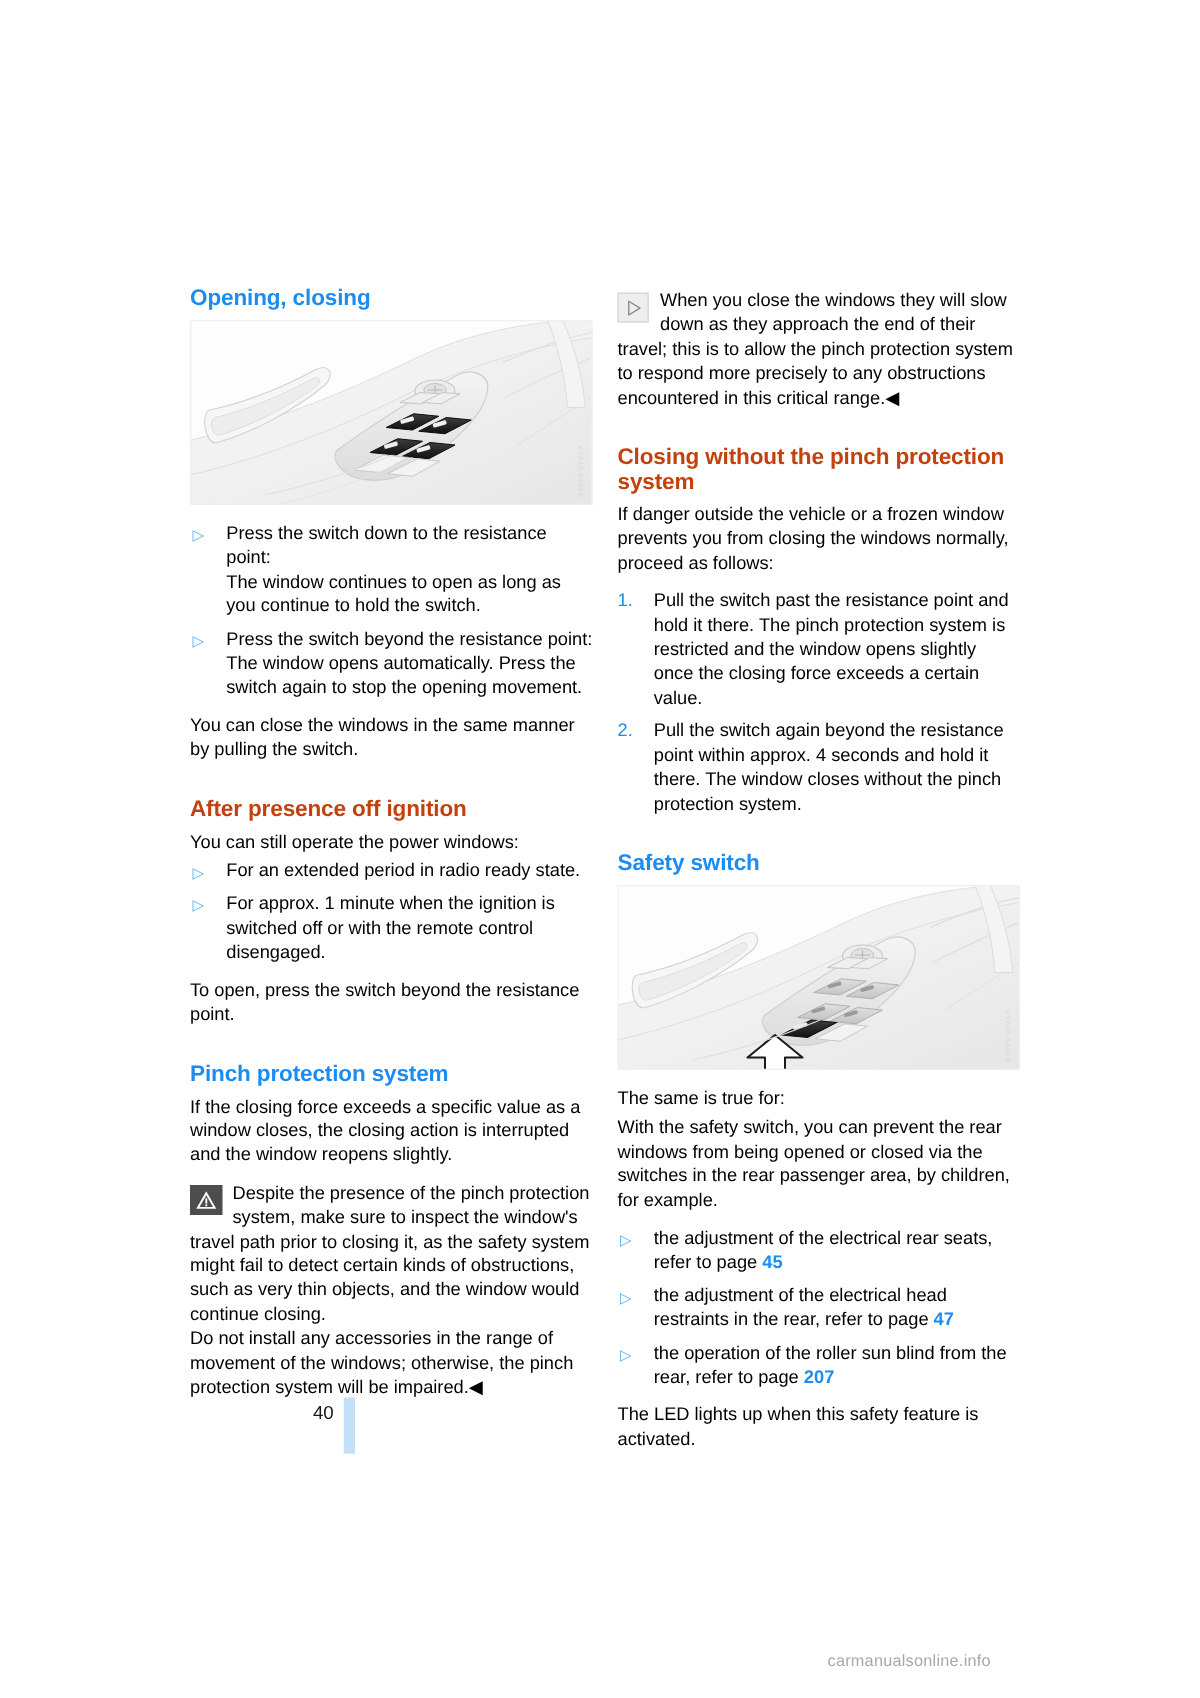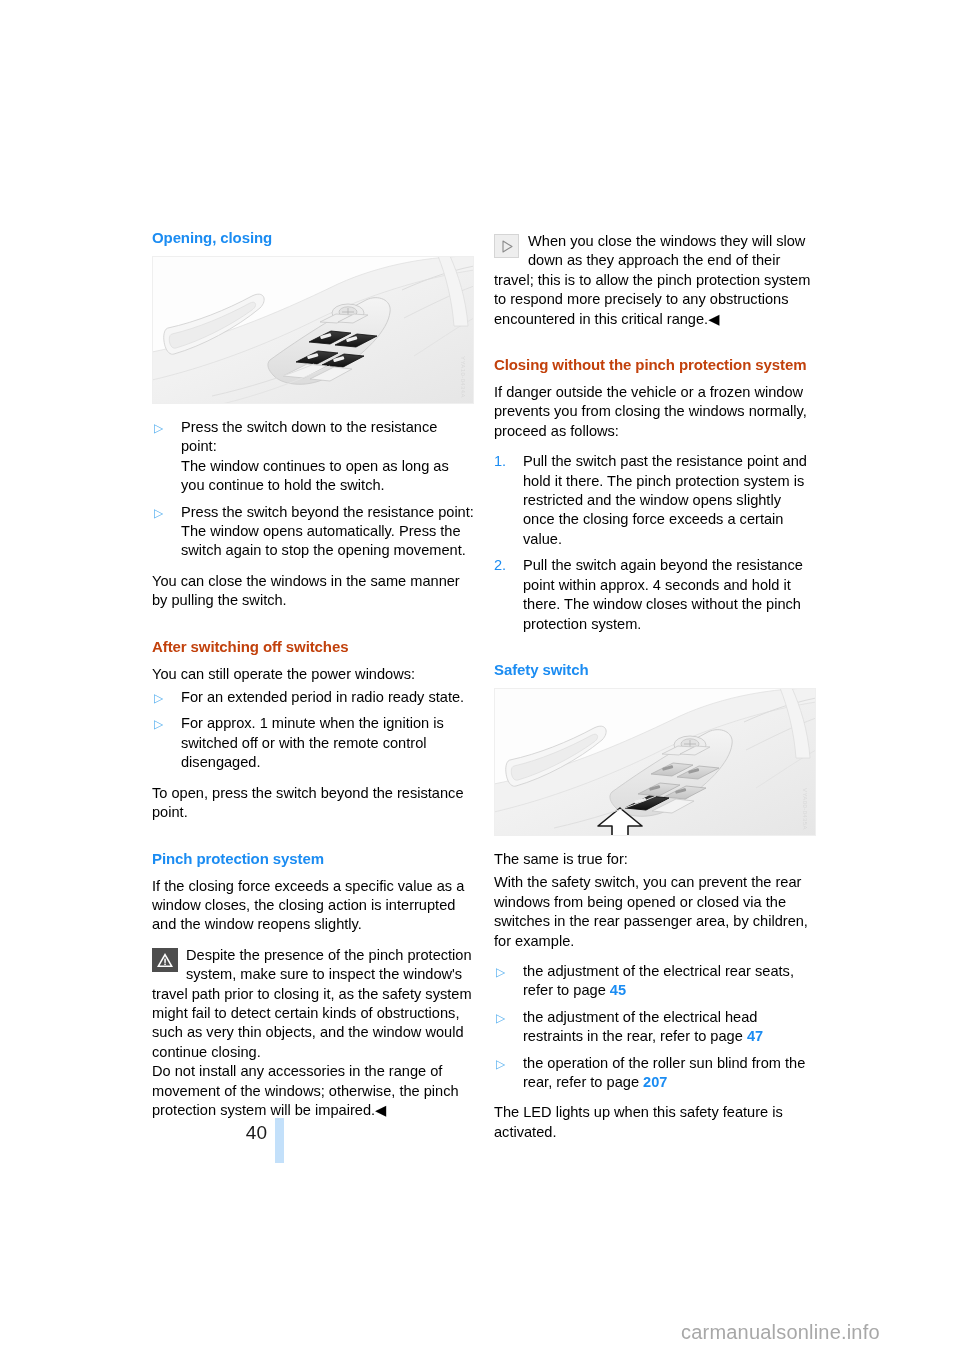--- a/index.html
+++ b/index.html
@@ -29,21 +29,21 @@
     top: 228px;
     width: 322px;
     font-size: 14.6px;
     line-height: 19.4px;
   }
   .col-left  { left: 152px; }
   .col-right { left: 494px; }
 
   h2.sect {
     color: #1b8cf2;
-    font-size: 15px;
+    font-size: 18px;
     font-weight: bold;
     margin: 0 0 8px 0;
     line-height: 20px;
     letter-spacing: -0.1px;
   }
   h2.sect.lighter { color: #c2410c; }
   h2.sect.spaced { margin-top: 26px; }
 
   p.body {
     margin: 4px 0 11px 0;
@@ -147,37 +147,37 @@
 
   .pageref { color: #1b8cf2; font-weight: bold; }
 
   
   .folio {
     position: absolute;
     left: 205px;
     top: 1122px;
     width: 62px;
     text-align: right;
-    font-size: 19px;
+    font-size: 15px;
     color: #1a1a1a;
   }
   .folio-bar {
     position: absolute;
     left: 275px;
     top: 1118px;
     width: 9px;
     height: 45px;
     background: #c3e0fa;
   }
 
   .watermark {
     position: absolute;
-    left: 681px;
+    left: 662px;
     top: 1321px;
-    font-size: 20px;
+    font-size: 13px;
     color: #a8a8a8;
     letter-spacing: 0.2px;
   }
 </style>
 </head>
 <body>
 
 <div class="page">
 
   <div class="col col-left">
@@ -254,21 +254,21 @@
       </li>
       <li>
         <span class="tri-mark">▷</span>
         <span style="white-space:pre-line;">Press the switch beyond the resistance point:
 The window opens automatically. Press the switch again to stop the opening movement.</span>
       </li>
     </ul>
 
     <p class="body">You can close the windows in the same manner by pulling the switch.</p>
 
-    <h2 class="sect lighter spaced">After switching off switches</h2>
+    <h2 class="sect lighter spaced">After presence off ignition</h2>
     <p class="body tight">You can still operate the power windows:</p>
 
     <ul class="tri">
       <li>
         <span class="tri-mark">▷</span>
         <span>For an extended period in radio ready state.</span>
       </li>
       <li>
         <span class="tri-mark">▷</span>
         <span>For approx. 1 minute when the ignition is switched off or with the remote control disengaged.</span>

